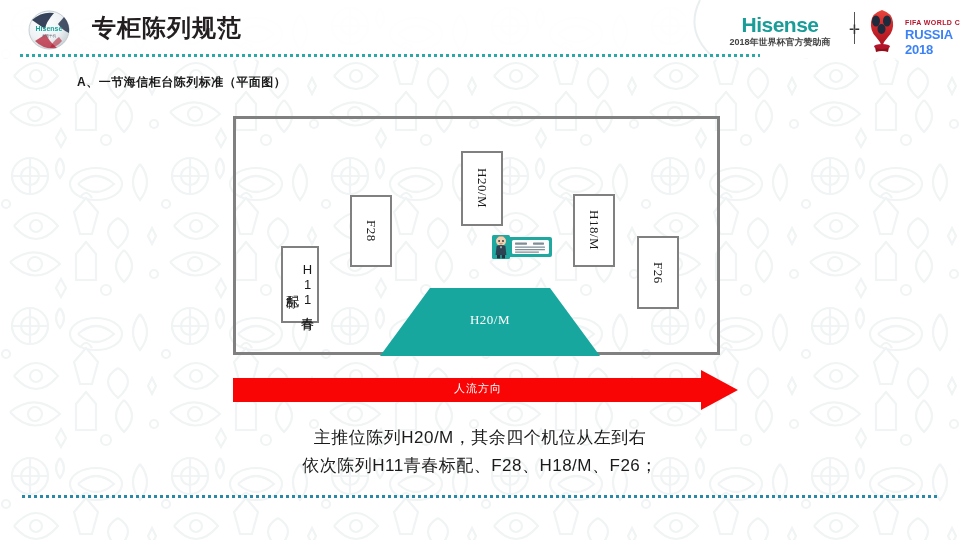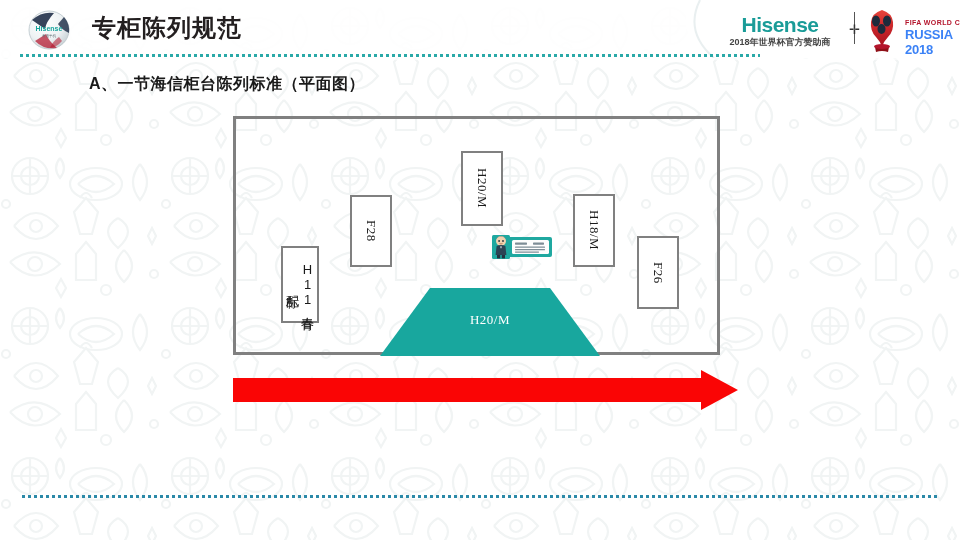--- a/index.html
+++ b/index.html
@@ -122,22 +122,22 @@
     font-size: 13px;
     font-weight: bold;
     color: #3b82f6;
     letter-spacing: -0.2px;
     line-height: 15px;
   }
 
   
   #section-heading {
     position: absolute;
-    left: 89px; top: 74px;
-    font-size: 16px;
+    left: 77px; top: 74px;
+    font-size: 12px;
     font-weight: bold;
     color: #1a1a1a;
     letter-spacing: 0.5px;
     white-space: nowrap;
   }
 
   
   #diagram-frame {
     position: absolute;
     left: 233px; top: 116px;
@@ -397,17 +397,22 @@
       <path d="M4.6 13 q4.4 -2 8.8 0 l1 9 l-10.8 0 z" fill="#2c4354"></path>
       <path d="M8 13.4 l1 2.4 l1 -2.4" fill="#e9f2f4"></path>
       <rect x="5" y="22" width="3.2" height="3.4" fill="#24313f"></rect>
       <rect x="9.8" y="22" width="3.2" height="3.4" fill="#24313f"></rect>
     </g>
   </svg>
 
   <svg id="flow-arrow" viewBox="0 0 505 40" preserveAspectRatio="none">
     <polygon points="0,8 468,8 468,0 505,20 468,40 468,32 0,32" fill="#fa0505"></polygon>
   </svg>
-
+  <div id="flow-arrow-text">人流方向</div>
+
+  <div id="caption">
+    <span class="caption-line">主推位陈列H20/M，其余四个机位从左到右</span>
+    <span class="caption-line">依次陈列H11青春标配、F28、H18/M、F26；</span>
+  </div>
 
   <div id="bottom-dots"></div>
 
 </div>
 
 </body></html>

